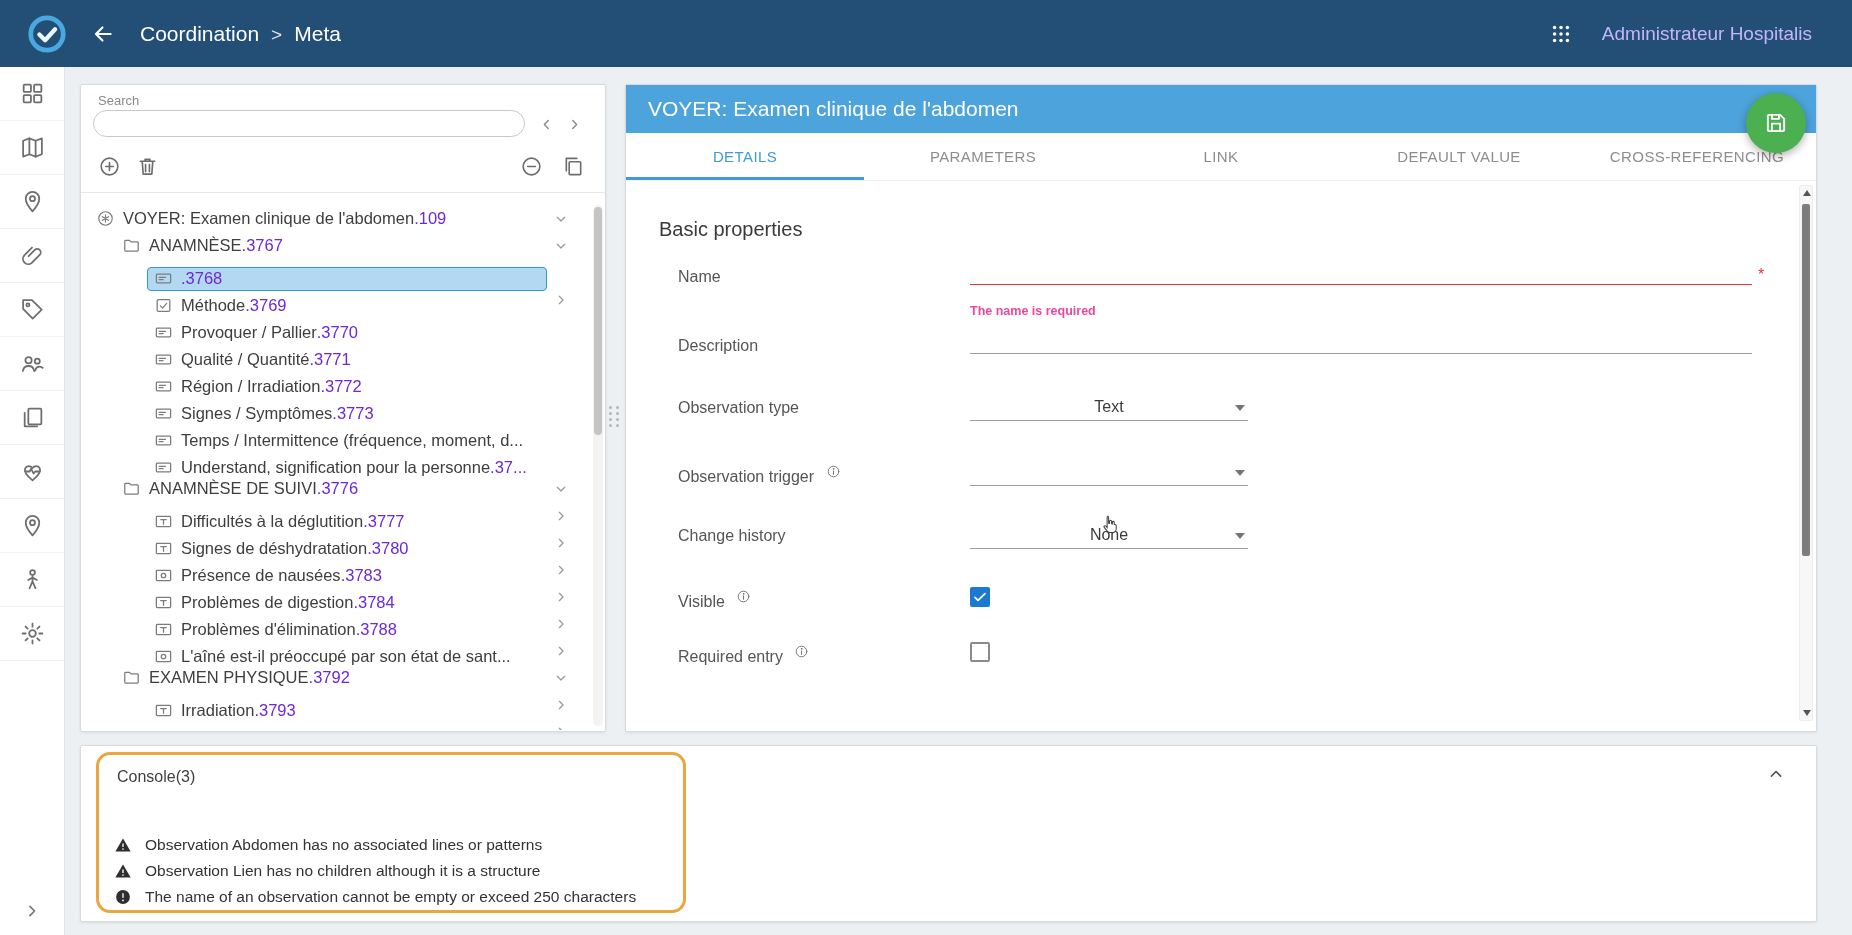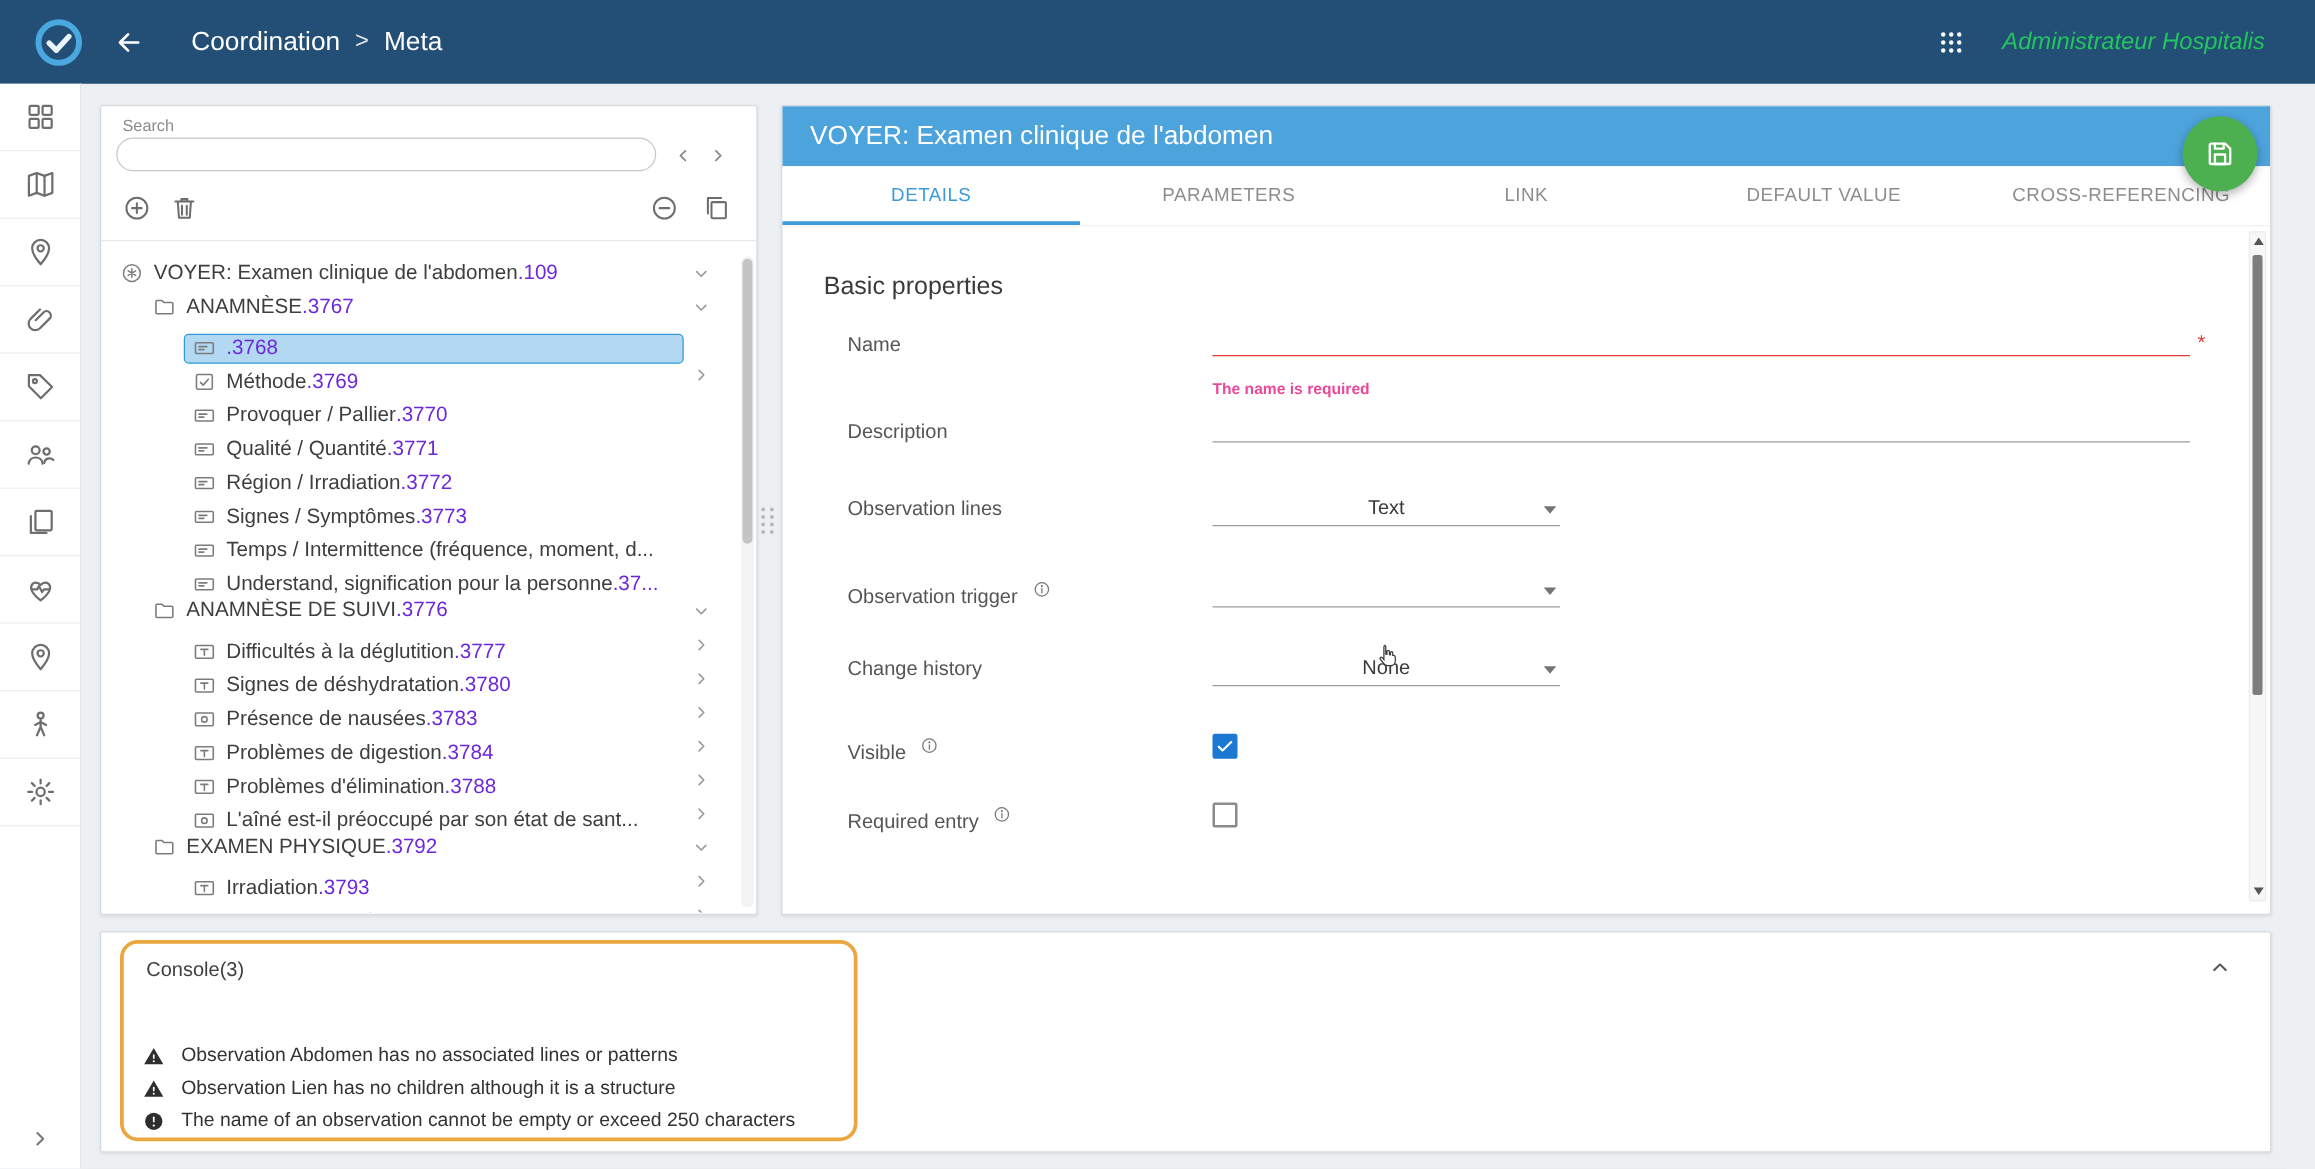--- a/index.html
+++ b/index.html
@@ -5,26 +5,26 @@
   * { margin:0; padding:0; box-sizing:border-box; }
   html,body { background:#e6e9eb; font-family:"Liberation Sans", sans-serif; }
   .screen { position:relative; width:1852px; height:935px; background:#edf0f2; overflow:hidden; }
 
   .icn svg { width:100%; height:100%; display:block; }
 
   
   .topbar { position:absolute; left:0; top:0; width:1852px; height:67px; background:#234e75; display:flex; align-items:center; color:#fff; }
   .logo { width:42px; height:42px; margin-left:26px; flex:0 0 42px; }
   .back { width:26px; height:26px; margin-left:22px; color:#fff; cursor:pointer; }
-  .crumbs { display:flex; align-items:flex-start; gap:12px; margin-left:37px; font-size:21px; }
+  .crumbs { display:flex; align-items:flex-end; gap:12px; margin-left:24px; font-size:21px; }
   .crumb { color:#fff; }
   .crumb-sep { color:rgba(255,255,255,.85); font-size:19px; }
   .topbar-right { margin-left:auto; display:flex; align-items:center; gap:30px; padding-right:40px; }
   .apps { width:22px; height:22px; color:#fff; cursor:pointer; }
-  .user { font-size:19px; color:#22c55e;font-style:italic; }
+  .user { font-size:19px; color:#c4b5fd; }
 
   
   .rail { position:absolute; left:0; top:67px; width:65px; bottom:0; background:#fff; border-right:1px solid #e2e4e6; }
   .rail-cell { height:54px; display:flex; align-items:center; justify-content:center; border-bottom:1px solid #efefef; cursor:pointer; }
   .rail-cell .icn { width:25px; height:25px; color:#6e6e6e; }
   .rail-expand { position:absolute; bottom:14px; left:22px; width:20px; height:20px; color:#777; cursor:pointer; }
 
   
   .tree-panel { position:absolute; left:80px; top:84px; width:526px; height:648px; background:#fff; border:1px solid #d8dbde; border-radius:2px; box-shadow:0 1px 3px rgba(0,0,0,.08); }
   .search-label { position:absolute; left:17px; top:8px; font-size:13px; color:#8a8a8a; }
@@ -637,21 +637,21 @@
         <span class="req-star">*</span>
         <div class="err-text">The name is required</div>
       </div>
 
       <div class="frow" style="top:248px">
         <span class="flabel">Description</span>
         <input class="uline-input" value="" style="">
       </div>
 
       <div class="frow" style="top:310px">
-        <span class="flabel">Observation lines</span>
+        <span class="flabel">Observation type</span>
         <div class="dropdown">
           <span class="dval">Text</span>
           <i class="darrow"></i>
         </div>
       </div>
 
       <div class="frow" style="top:375px">
         <span class="flabel">
           <span>Observation trigger</span>
           <span class="icn info"><svg viewBox="0 0 24 24" fill="none" stroke="currentColor" stroke-width="1.6" stroke-linecap="round" stroke-linejoin="round">

